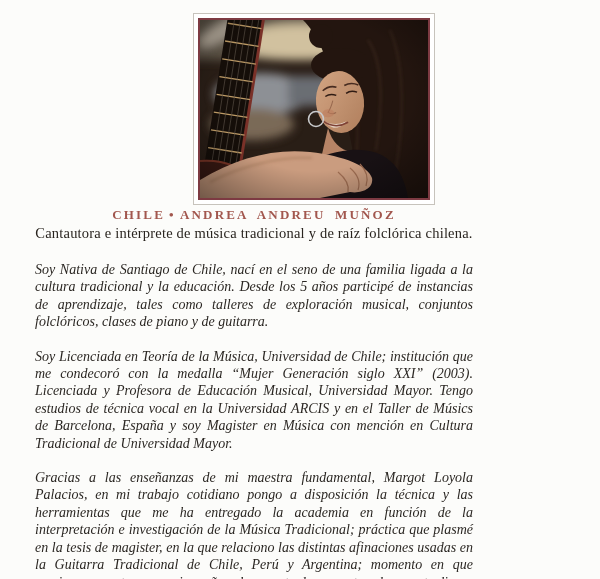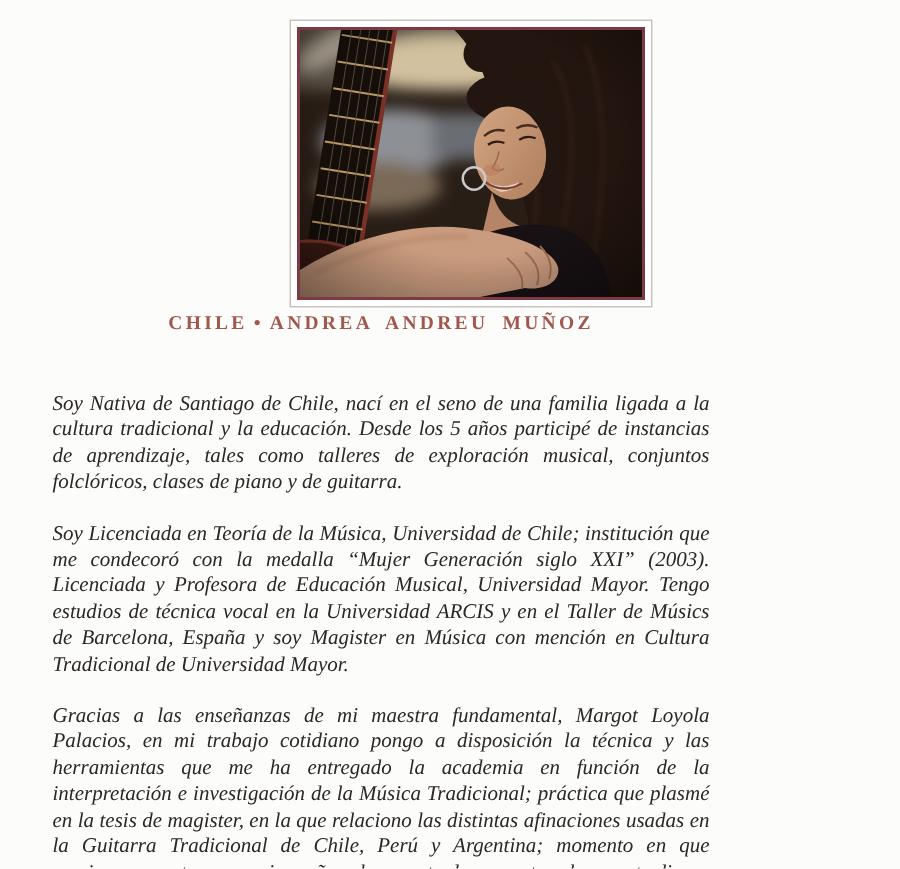--- a/index.html
+++ b/index.html
@@ -148,20 +148,21 @@
         <rect width="228" height="178" fill="#8a5a30" opacity="0.06"></rect>
         <rect width="228" height="178" fill="url(#vig)"></rect>
       </svg>
     </div>
   </div>
 
   <div class="title-line">
     <span>CHILE</span><span class="title-sep">•</span><span>ANDREA ANDREU MUÑOZ</span>
   </div>
 
+  <div class="subtitle">Cantautora e intérprete de música  tradicional y de raíz folclórica chilena.</div>
 
   <div class="bio">
     <p>Soy Nativa de Santiago de Chile, nací en el seno de una familia ligada a la cultura tradicional y la educación. Desde los 5 años participé de instancias de aprendizaje, tales como talleres de exploración musical, conjuntos folclóricos, clases de piano y de guitarra.</p>
     <p>Soy Licenciada en Teoría de la Música, Universidad de Chile; institución que me condecoró con la medalla “Mujer Generación siglo XXI” (2003). Licenciada y Profesora de Educación Musical, Universidad Mayor. Tengo estudios de técnica vocal en la Universidad ARCIS y en el Taller de Músics de Barcelona, España y soy Magister en Música con mención en Cultura Tradicional de Universidad Mayor.</p>
     <p>Gracias a las enseñanzas de mi maestra fundamental, Margot Loyola Palacios, en mi trabajo cotidiano pongo a disposición la técnica y las herramientas que me ha entregado la academia en función de la interpretación e investigación de la Música Tradicional; práctica que plasmé en la tesis de magister, en la que relaciono las distintas afinaciones usadas en la Guitarra Tradicional de Chile, Perú y Argentina; momento en que comienza a gestarse en mis sueños el proyecto de concretar el presente disco.</p>
   </div>
 
 </div>
 
 </body></html>

